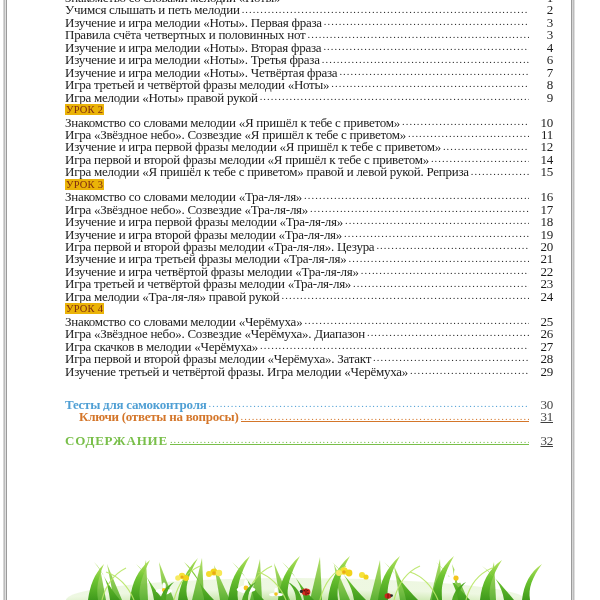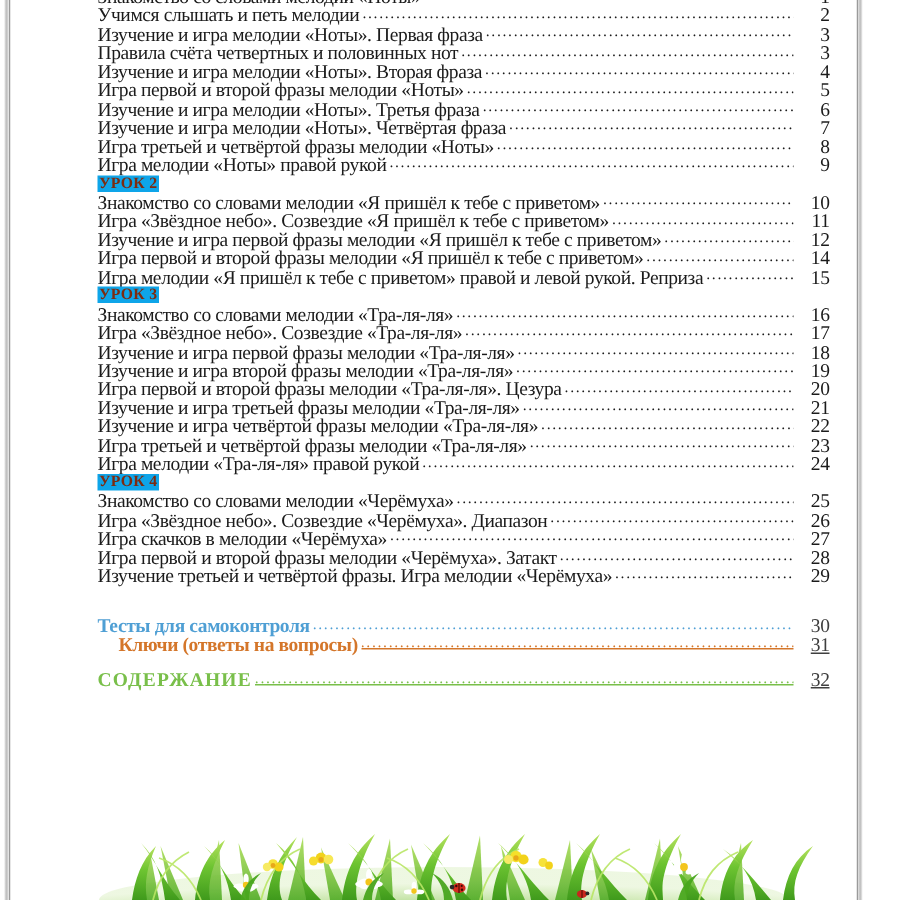--- a/index.html
+++ b/index.html
@@ -90,23 +90,23 @@
   }
 
   
   .lesson {
     font-size: 10.5px;
     line-height: 12.45px;
     margin: 0;
     height: 12.45px;
   }
   .lesson .hl {
-    background: #0ea5e9;
+    background: #eab308;
     color: #7d2b10;
-    font-weight: 700;
+    font-weight: 400;
     padding: 0 1px;
     letter-spacing: 0.02em;
   }
 
   
   .entry.c-blue   { color: #4f9fd4; margin-top: 12px; }
   .entry.c-blue   .leader::after,
   .entry.c-blue   .pageno { color: #4f9fd4; }
   .entry.c-orange { color: #d4762a; margin-left: 14px; }
   .entry.c-orange .leader::after,
@@ -171,25 +171,20 @@
         </div>
         <div class="entry ">
           <span class="title">Правила счёта четвертных и половинных нот</span>
           <span class="leader"></span>
           <span class="pageno">3</span>
         </div>
         <div class="entry ">
           <span class="title">Изучение и игра мелодии «Ноты». Вторая фраза</span>
           <span class="leader"></span>
           <span class="pageno">4</span>
-        </div>
-        <div class="entry ">
-          <span class="title">Игра первой и второй фразы мелодии «Ноты»</span>
-          <span class="leader"></span>
-          <span class="pageno">5</span>
         </div>
         <div class="entry ">
           <span class="title">Изучение и игра мелодии «Ноты». Третья фраза</span>
           <span class="leader"></span>
           <span class="pageno">6</span>
         </div>
         <div class="entry ">
           <span class="title">Изучение и игра мелодии «Ноты». Четвёртая фраза</span>
           <span class="leader"></span>
           <span class="pageno">7</span>

